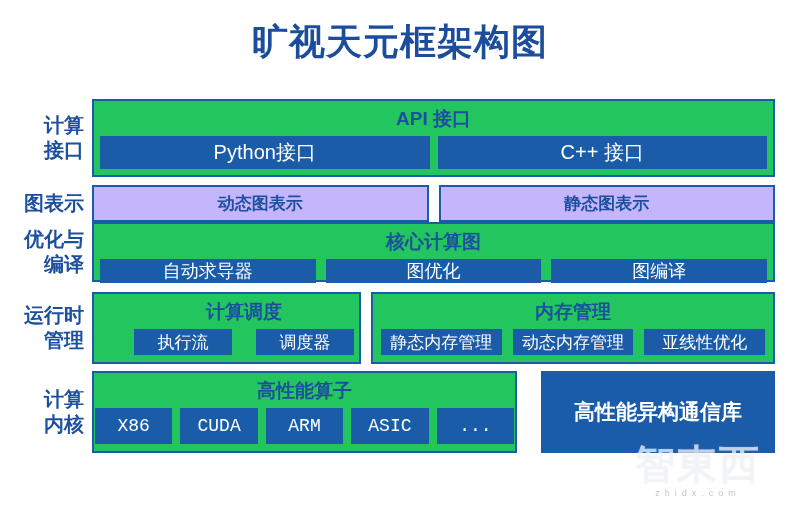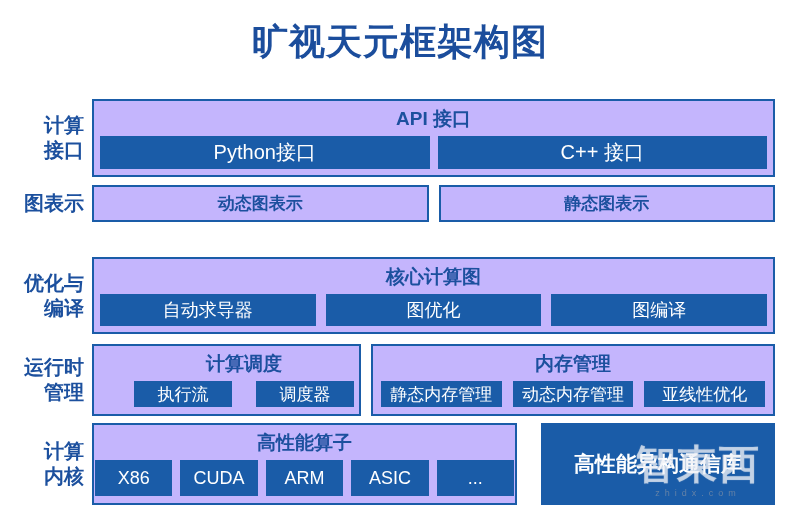--- a/index.html
+++ b/index.html
@@ -20,52 +20,52 @@
   .diagram{margin-top:32px;display:flex;flex-direction:column;}
   .row{display:flex;align-items:stretch;}
   .row-label{
     flex:0 0 84px;width:84px;padding-right:8px;
     display:flex;flex-direction:column;justify-content:center;align-items:flex-end;
     color:var(--text-blue);font-weight:bold;font-size:20px;line-height:25px;
     white-space:nowrap;
   }
   .row-content{flex:1;display:flex;margin-right:25px;}
   .group-box{
-    border:2px solid var(--blue);background:#c4b5fd;
+    border:2px solid var(--blue);background:#22c55e;
     display:flex;flex-direction:column;flex:1;min-width:0;
   }
   .group-title{
     flex:0 0 auto;text-align:center;color:var(--text-blue);
     font-weight:bold;font-size:19px;padding:5px 0 4px;
   }
   .btn-row{flex:1;display:flex;gap:8px;padding:0 6px 6px;}
   .btn{
     flex:1;background:var(--blue);color:var(--white);
     display:flex;align-items:center;justify-content:center;
     font-size:18px;min-width:0;white-space:nowrap;
   }
   .plain-box{
     border:2px solid var(--blue);background:#c4b5fd;flex:1;
     display:flex;align-items:center;justify-content:center;
     color:var(--text-blue);font-weight:bold;font-size:17px;
   }
   .r1{height:78px;margin-bottom:8px;}
   .r1 .btn{font-size:20px;}
-  .r2{height:37px;margin-bottom:9px;justify-content:center;}
+  .r2{height:37px;justify-content:center;}
   .r2 .row-content{gap:10px;}
-  .r3{height:77px;margin-bottom:10px;margin-top:26px;}
+  .r3{height:60px;margin-bottom:10px;}
   .r3 .btn-row{gap:10px;}
   .r4{height:72px;margin-bottom:7px;}
   .r4 .row-content{gap:10px;}
   .r4 .box-sched{flex:0 0 230px;padding-left:35px;}
   .r4 .box-sched .btn-row{gap:24px;padding:0 5px 7px;}
   .r4 .box-mem .btn-row{gap:11px;padding:0 8px 7px;}
   .r4 .btn{font-size:17px;}
   .r5{height:82px;}
-  .r5 .row-content{gap:24px;}
+  .r5 .row-content{gap:24px;font-family:Liberation Mono, monospace;}
   .r5 .box-ops{flex:1;}
   .r5 .box-ops .btn-row{gap:8px;padding:0 1px 7px;}
   .comm-box{
     flex:0 0 234px;background:var(--blue);
     display:flex;align-items:center;justify-content:center;
     color:var(--white);font-weight:bold;font-size:21px;
     position:relative;
   }
   .watermark{
     position:absolute;right:39px;top:441px;text-align:center;pointer-events:none;

